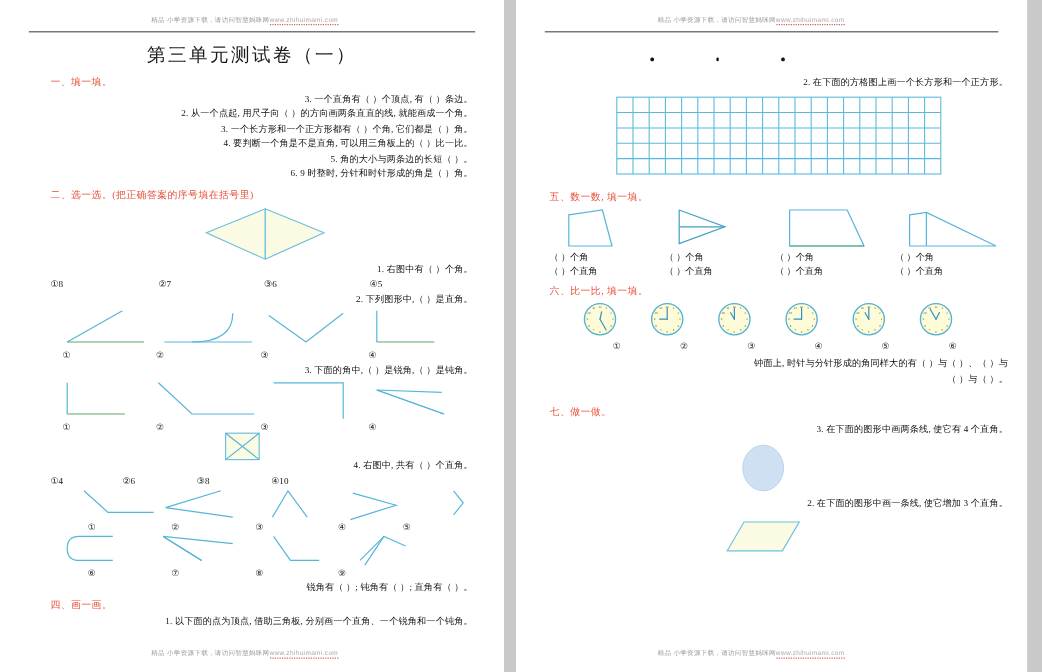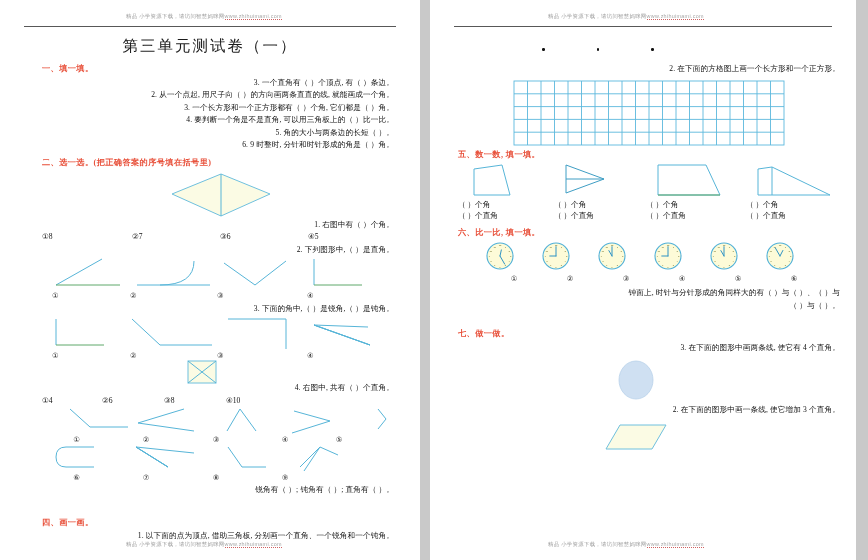--- a/index.html
+++ b/index.html
@@ -41,21 +41,21 @@
     color: #1b1b1b;
     font-family: "Liberation Serif", serif;
   }
 
   .body-l { position: absolute; left: 42px; top: 58px; width: 352px; }
   .body-r { position: absolute; left: 28px; top: 40px; width: 382px; }
 
   .sec {
     color: #e8503a;
     font-size: 8.2px;
-    font-weight: bold;
+    font-weight: normal;
     margin: 5px 0 2.5px 0;
     letter-spacing: .4px;
   }
   .q {
     color: #101010;
     font-size: 7.6px;
     line-height: 12.6px;
     letter-spacing: .15px;
     white-space: nowrap;
     text-align: right;
@@ -221,21 +221,21 @@
       </div>
       <div class="numrow">
         <span style="width:69px">⑥</span>
         <span style="width:70px">⑦</span>
         <span style="width:70px">⑧</span>
         <span style="width:68px">⑨</span>
       </div>
 
       <div class="q" style="margin-top:2px">锐角有（                    ）; 钝角有（                    ）; 直角有（          ）。</div>
 
-      <div class="sec" style="margin-top:20px">四、画一画。</div>
+      <div class="sec" style="margin-top:2px">四、画一画。</div>
       <div class="q">1. 以下面的点为顶点, 借助三角板, 分别画一个直角、一个锐角和一个钝角。</div>
     </div>
 
     <div class="wm wm-bot" style="left:126px">
       <span>精品 小学资源下载，请访问智慧妈咪网</span><span class="url">www.zhihuimami.com</span>
     </div>
   </div>
 
   <div class="gutter"></div>
 
@@ -278,21 +278,21 @@
             <line x1="229.5" y1="0" x2="229.5" y2="64" class="gridbox"></line>
             <line x1="243" y1="0" x2="243" y2="64" class="gridbox"></line>
             <line x1="256.5" y1="0" x2="256.5" y2="64" class="gridbox"></line>
             <line x1="0" y1="12.8" x2="270" y2="12.8" class="gridbox"></line>
             <line x1="0" y1="25.6" x2="270" y2="25.6" class="gridbox"></line>
             <line x1="0" y1="38.400000000000006" x2="270" y2="38.400000000000006" class="gridbox"></line>
             <line x1="0" y1="51.2" x2="270" y2="51.2" class="gridbox"></line>
           </svg>
       </div>
 
-      <div class="sec" style="margin-top:2px">五、数一数, 填一填。</div>
+      <div class="sec" style="margin-top:12px">五、数一数, 填一填。</div>
 
       <div class="figrow" style="height:36px;margin-top:2px">
         <svg width="382" height="36">
           <polygon class="ln" points="16,6 44,2 52,32 16,32" fill="none"></polygon>
           <polyline class="ln2" points="108,2 146,16 108,30 108,2"></polyline>
           <line class="ln2" x1="108" y1="16" x2="146" y2="16"></line>
           <polygon class="ln" points="200,2 248,2 262,32 200,32" fill="none"></polygon>
           <line class="lng" x1="200" y1="32" x2="262" y2="32"></line>
           <polygon class="ln" points="300,6 314,4 372,32 300,32" fill="#f5fbfd" fill-opacity="0.5"></polygon>
           <line class="ln" x1="314" y1="4" x2="314" y2="32"></line>

